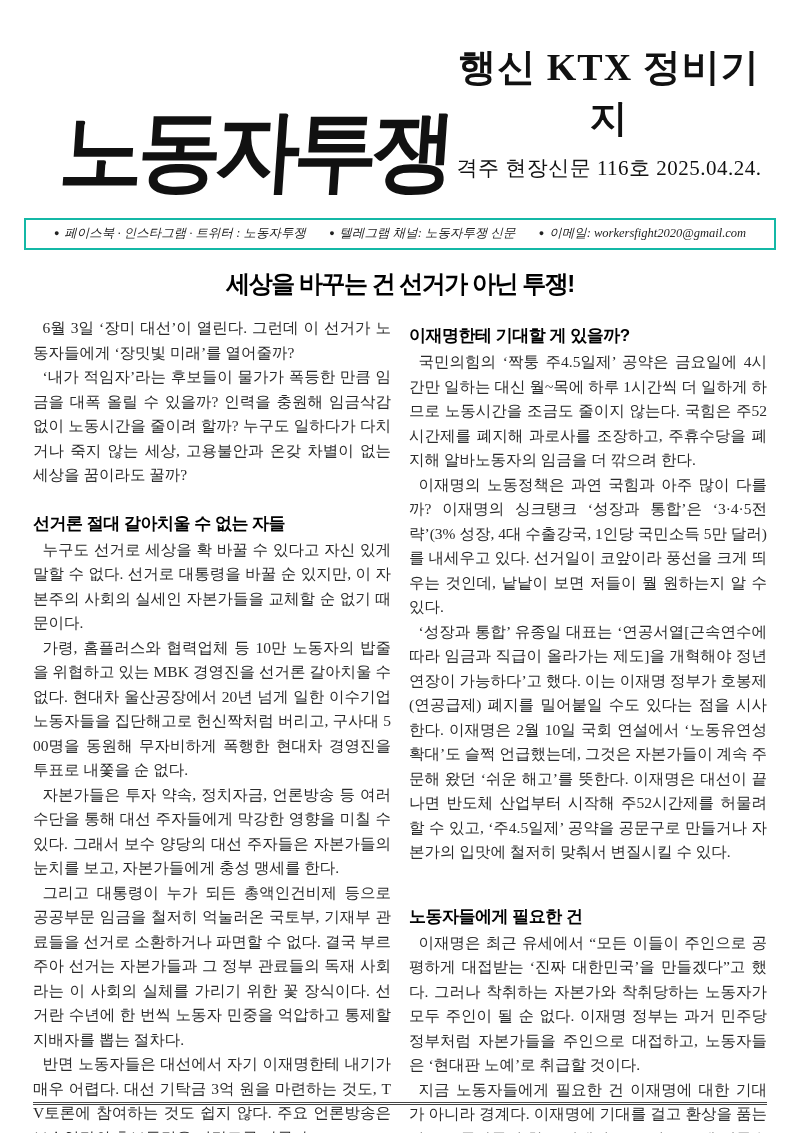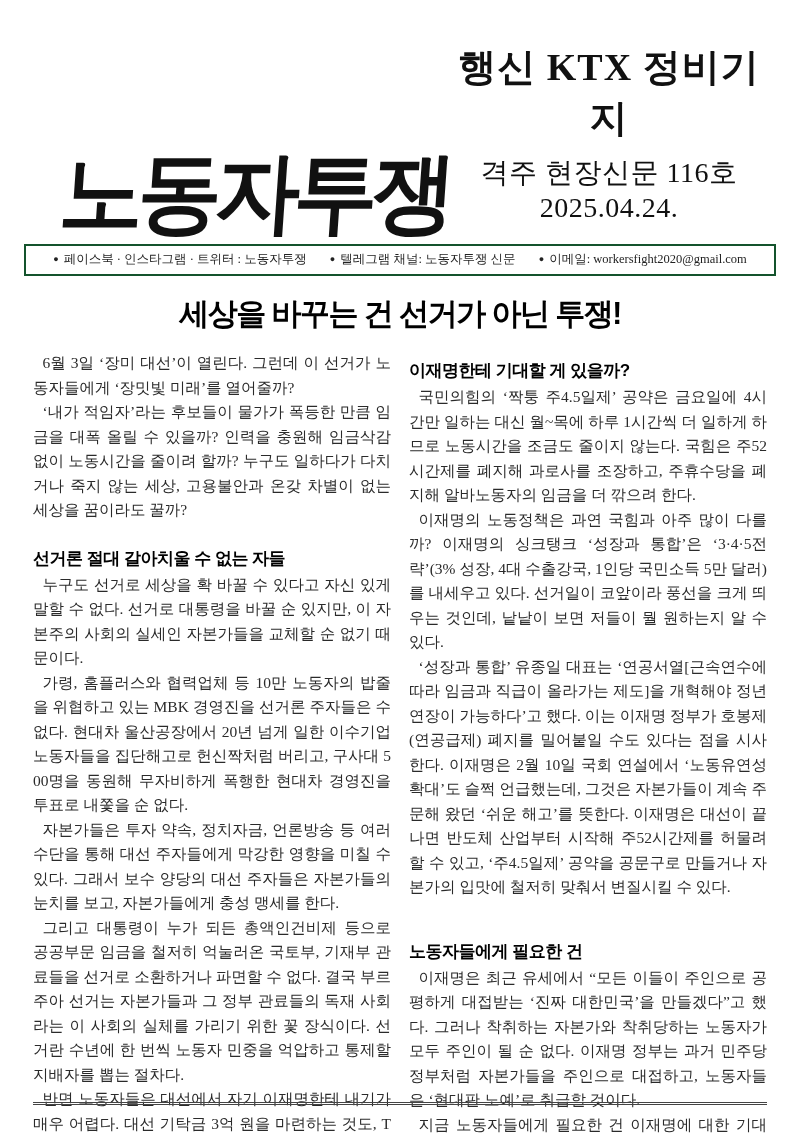--- a/index.html
+++ b/index.html
@@ -15,38 +15,39 @@
     display: flex; align-items: flex-end; justify-content: space-between;
     padding: 42px 28px 10px 60px;
   }
   .masthead {
     font-size: 84px; font-weight: 900; line-height: 0.95;
     letter-spacing: -6px; transform: skewX(-4deg) scaleY(1.05);
     white-space: nowrap; color: #111;
   }
   .header-right { text-align: center; padding-bottom: 10px; padding-right: 4px; }
   .edition { font-size: 38px; font-weight: 700; letter-spacing: 1px; color: #111; }
-  .issue   { font-size: 28px; margin-top: 10px; color: #111; letter-spacing: 0.5px; }
+  .issue   { font-size: 21px; margin-top: 10px; color: #111; letter-spacing: 0.5px; }
 
   
   .info-bar {
-    margin: 0 24px 0 24px;
-    border: 2px solid #14532d;
+    margin: 16px 24px 0 24px;
+    border: 2px solid #14b8a6;
     padding: 5px 4px 6px 4px;
     text-align: center; font-size: 12.5px; color: #222;
     white-space: nowrap;
+    font-style: italic;
   }
   .info-item { margin: 0 10px; }
   .bullet { font-size: 9px; vertical-align: 1px; margin-right: 5px; }
 
   
   .headline {
     text-align: center; margin: 18px 0 0 0;
     font-family: "Liberation Sans", "DejaVu Sans", sans-serif;
-    font-size: 30px; font-weight: 800; letter-spacing: -1.5px;
+    font-size: 24px; font-weight: 800; letter-spacing: -1.5px;
     color: #000; transform: scaleY(1.02);
   }
 
   
   .columns {
     display: flex; gap: 18px;
     padding: 16px 33px 0 33px;
     height: 840px; overflow: hidden;
   }
   .col { flex: 1 1 0; min-width: 0; text-align: justify; }
@@ -90,21 +91,21 @@
 
   <h1 class="headline">세상을 바꾸는 건 선거가 아닌 투쟁!</h1>
 
   <div class="columns">
 
     <div class="col">
       <p>6월 3일 ‘장미 대선’이 열린다. 그런데 이 선거가 노동자들에게 ‘장밋빛 미래’를 열어줄까?</p>
       <p>‘내가 적임자’라는 후보들이 물가가 폭등한 만큼 임금을 대폭 올릴 수 있을까? 인력을 충원해 임금삭감 없이 노동시간을 줄이려 할까? 누구도 일하다가 다치거나 죽지 않는 세상, 고용불안과 온갖 차별이 없는 세상을 꿈이라도 꿀까?</p>
       <h2 class="section-heading">선거론 절대 갈아치울 수 없는 자들</h2>
       <p>누구도 선거로 세상을 확 바꿀 수 있다고 자신 있게 말할 수 없다. 선거로 대통령을 바꿀 순 있지만, 이 자본주의 사회의 실세인 자본가들을 교체할 순 없기 때문이다.</p>
-      <p>가령, 홈플러스와 협력업체 등 10만 노동자의 밥줄을 위협하고 있는 MBK 경영진을 선거론 주자들은 수 없다. 현대차 울산공장에서 20년 넘게 일한 이수기업 노동자들을 집단해고로 헌신짝처럼 버리고, 구사대 500명을 동원해 무자비하게 폭행한 현대차 경영진을 투표로 내쫓을 순 없다.</p>
+      <p>가령, 홈플러스와 협력업체 등 10만 노동자의 밥줄을 위협하고 있는 MBK 경영진을 선거론 갈아치울 수 없다. 현대차 울산공장에서 20년 넘게 일한 이수기업 노동자들을 집단해고로 헌신짝처럼 버리고, 구사대 500명을 동원해 무자비하게 폭행한 현대차 경영진을 투표로 내쫓을 순 없다.</p>
       <p>자본가들은 투자 약속, 정치자금, 언론방송 등 여러 수단을 통해 대선 주자들에게 막강한 영향을 미칠 수 있다. 그래서 보수 양당의 대선 주자들은 자본가들의 눈치를 보고, 자본가들에게 충성 맹세를 한다.</p>
       <p>그리고 대통령이 누가 되든 총액인건비제 등으로 공공부문 임금을 철저히 억눌러온 국토부, 기재부 관료들을 선거로 소환하거나 파면할 수 없다. 결국 부르주아 선거는 자본가들과 그 정부 관료들의 독재 사회라는 이 사회의 실체를 가리기 위한 꽃 장식이다. 선거란 수년에 한 번씩 노동자 민중을 억압하고 통제할 지배자를 뽑는 절차다.</p>
       <p>반면 노동자들은 대선에서 자기 이재명한테 내기가 매우 어렵다. 대선 기탁금 3억 원을 마련하는 것도, TV토론에 참여하는 것도 쉽지 않다. 주요 언론방송은 보수양당의 후보들만을 지겹도록 다룬다.</p>
       <p>전체 노동자의 20%에 가까운 5인 미만 사업장 노동자들은 선거일을 유급휴일로 보장받지 못하고 있다. 이 사회가 굴러가는 데에서 중요한 역할을 하는 이주노동자들에겐 투표권이 아예 없다. 결국, 부르주아 선거는 처음부터 자본가계급에게 매우 유리하게 기울어진 운동장이다.</p>
     </div>
 
     <div class="col">
       <h2 class="section-heading first">이재명한테 기대할 게 있을까?</h2>
       <p>국민의힘의 ‘짝퉁 주4.5일제’ 공약은 금요일에 4시간만 일하는 대신 월~목에 하루 1시간씩 더 일하게 하므로 노동시간을 조금도 줄이지 않는다. 국힘은 주52시간제를 폐지해 과로사를 조장하고, 주휴수당을 폐지해 알바노동자의 임금을 더 깎으려 한다.</p>
       <p>이재명의 노동정책은 과연 국힘과 아주 많이 다를까? 이재명의 싱크탱크 ‘성장과 통합’은 ‘3·4·5전략’(3% 성장, 4대 수출강국, 1인당 국민소득 5만 달러)를 내세우고 있다. 선거일이 코앞이라 풍선을 크게 띄우는 것인데, 낱낱이 보면 저들이 뭘 원하는지 알 수 있다.</p>

